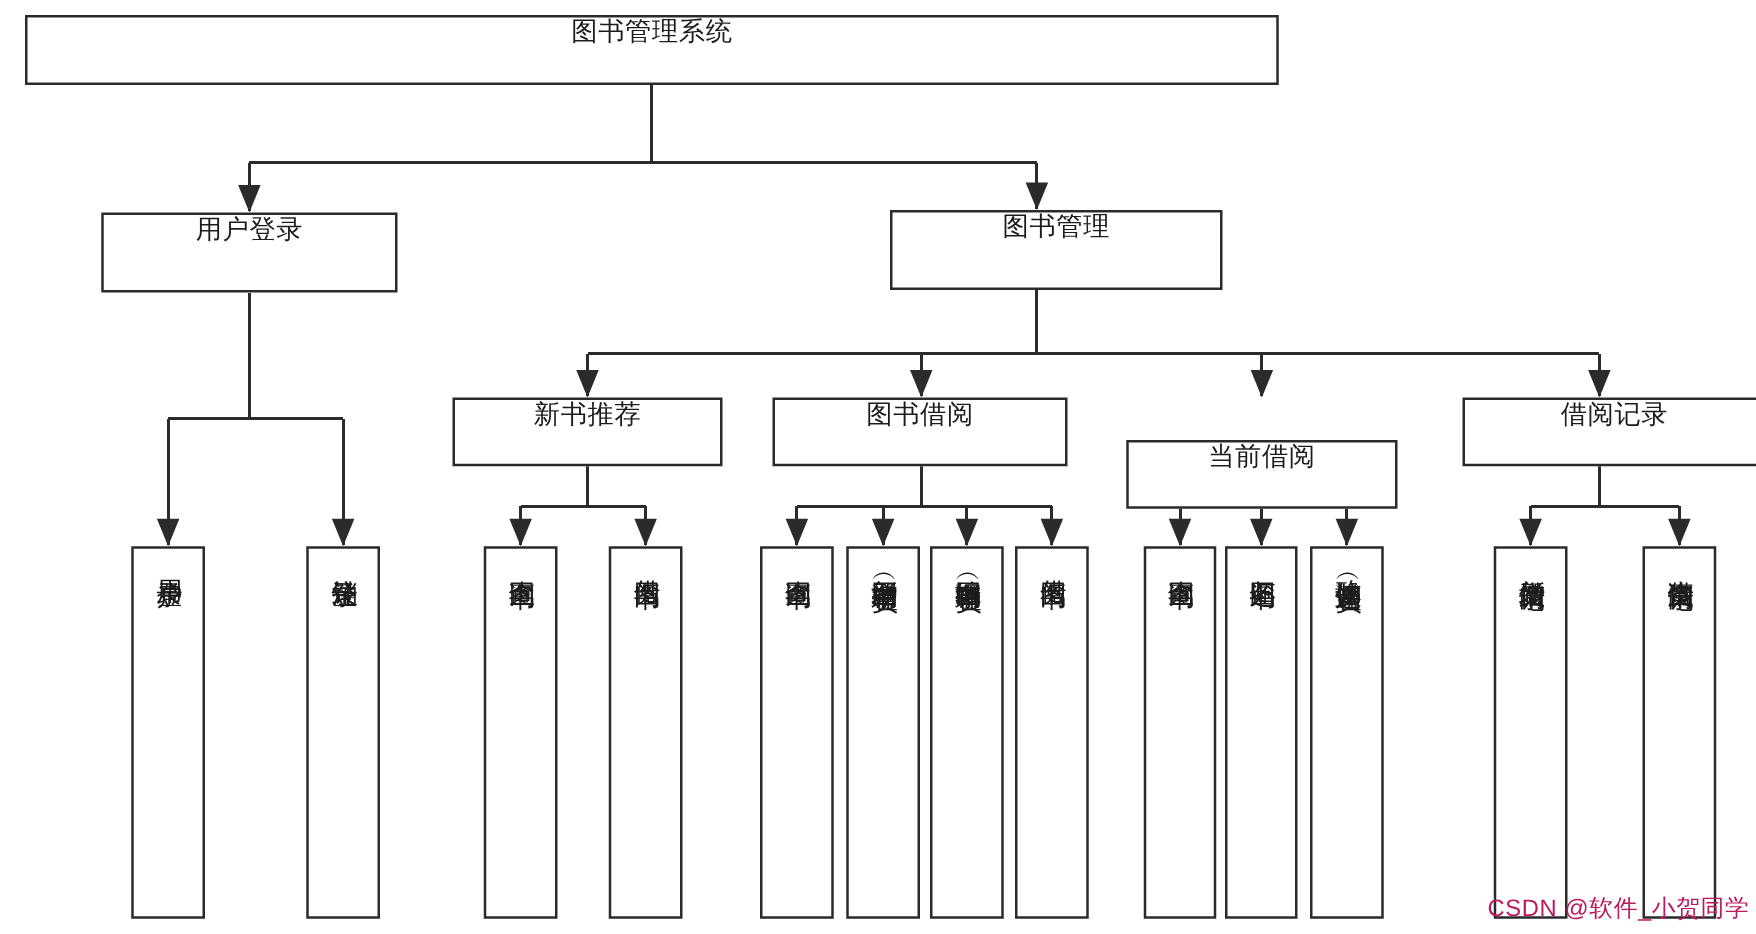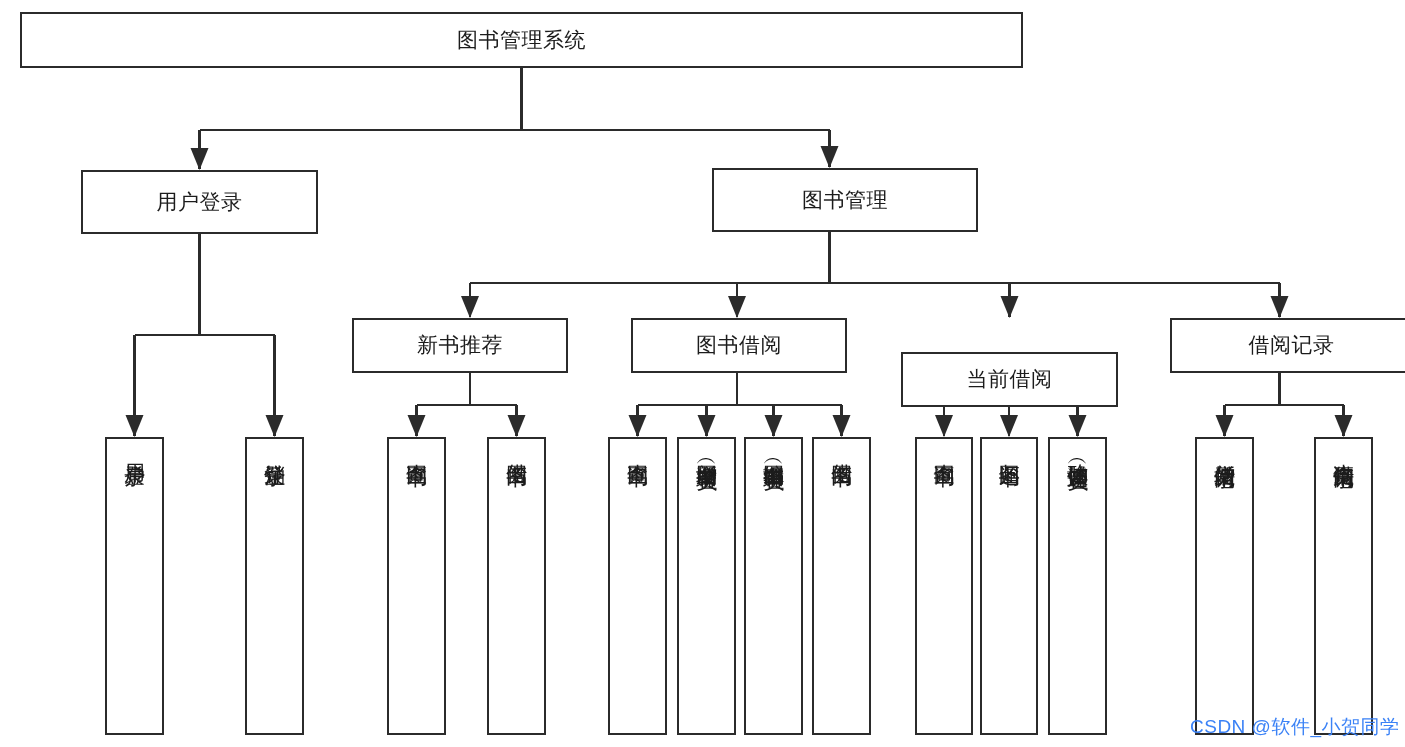--- a/index.html
+++ b/index.html
@@ -28,21 +28,20 @@
     width: 1405px;
     height: 747px;
     display: block;
   }
   .node-box {
     position: absolute;
     box-sizing: border-box;
     border: 2px solid #2b2b2b;
     background: #ffffff;
     display: flex;
-    align-items: center;
     justify-content: center;
     overflow: hidden;
   }
   .node-label {
     color: #1c1c1c;
     font-size: 21px;
     line-height: 1.15;
     white-space: nowrap;
     letter-spacing: 0.5px;
   }
@@ -129,24 +128,24 @@
   <div id="node-layer">
       <div class="node-box" style="left: 20px; top: 12px; width: 1003px; height: 56px;">
         <span class="node-label">图书管理系统</span>
       </div>
       <div class="node-box" style="left: 81px; top: 170px; width: 237px; height: 64px;">
         <span class="node-label">用户登录</span>
       </div>
       <div class="node-box" style="left: 712px; top: 168px; width: 266px; height: 64px;">
         <span class="node-label">图书管理</span>
       </div>
-      <div class="node-box" style="left: 352px; top: 318px; width: 216px; height: 55px;">
+      <div class="node-box" style="left: 362px; top: 318px; width: 216px; height: 55px;">
         <span class="node-label">新书推荐</span>
       </div>
-      <div class="node-box" style="left: 631px; top: 318px; width: 216px; height: 55px;">
+      <div class="node-box" style="left: 618px; top: 318px; width: 236px; height: 55px;">
         <span class="node-label">图书借阅</span>
       </div>
       <div class="node-box" style="left: 901px; top: 318px; width: 217px; height: 55px; margin-top: 34px;">
         <span class="node-label">当前借阅</span>
       </div>
       <div class="node-box" style="left: 1170px; top: 318px; width: 243px; height: 55px;">
         <span class="node-label">借阅记录</span>
       </div>
       <div class="node-box leaf" style="left: 105px; top: 437px; width: 59px; height: 298px;">
         <span class="node-label">用户登录</span>
@@ -181,14 +180,14 @@
       <div class="node-box leaf" style="left: 1048px; top: 437px; width: 59px; height: 298px;">
         <span class="node-label">确认归还（管理员）</span>
       </div>
       <div class="node-box leaf" style="left: 1195px; top: 437px; width: 59px; height: 298px;">
         <span class="node-label">新增借阅记录</span>
       </div>
       <div class="node-box leaf" style="left: 1314px; top: 437px; width: 59px; height: 298px;">
         <span class="node-label">查询借阅记录</span>
       </div>
     </div>
-  <div class="watermark" style="left: 1190px; top: 714px; color: #3b82f6;">CSDN @软件_小贺同学</div>
+  <div class="watermark" style="left: 1190px; top: 714px; color: #be185d;">CSDN @软件_小贺同学</div>
 </div>
 
 </body></html>

